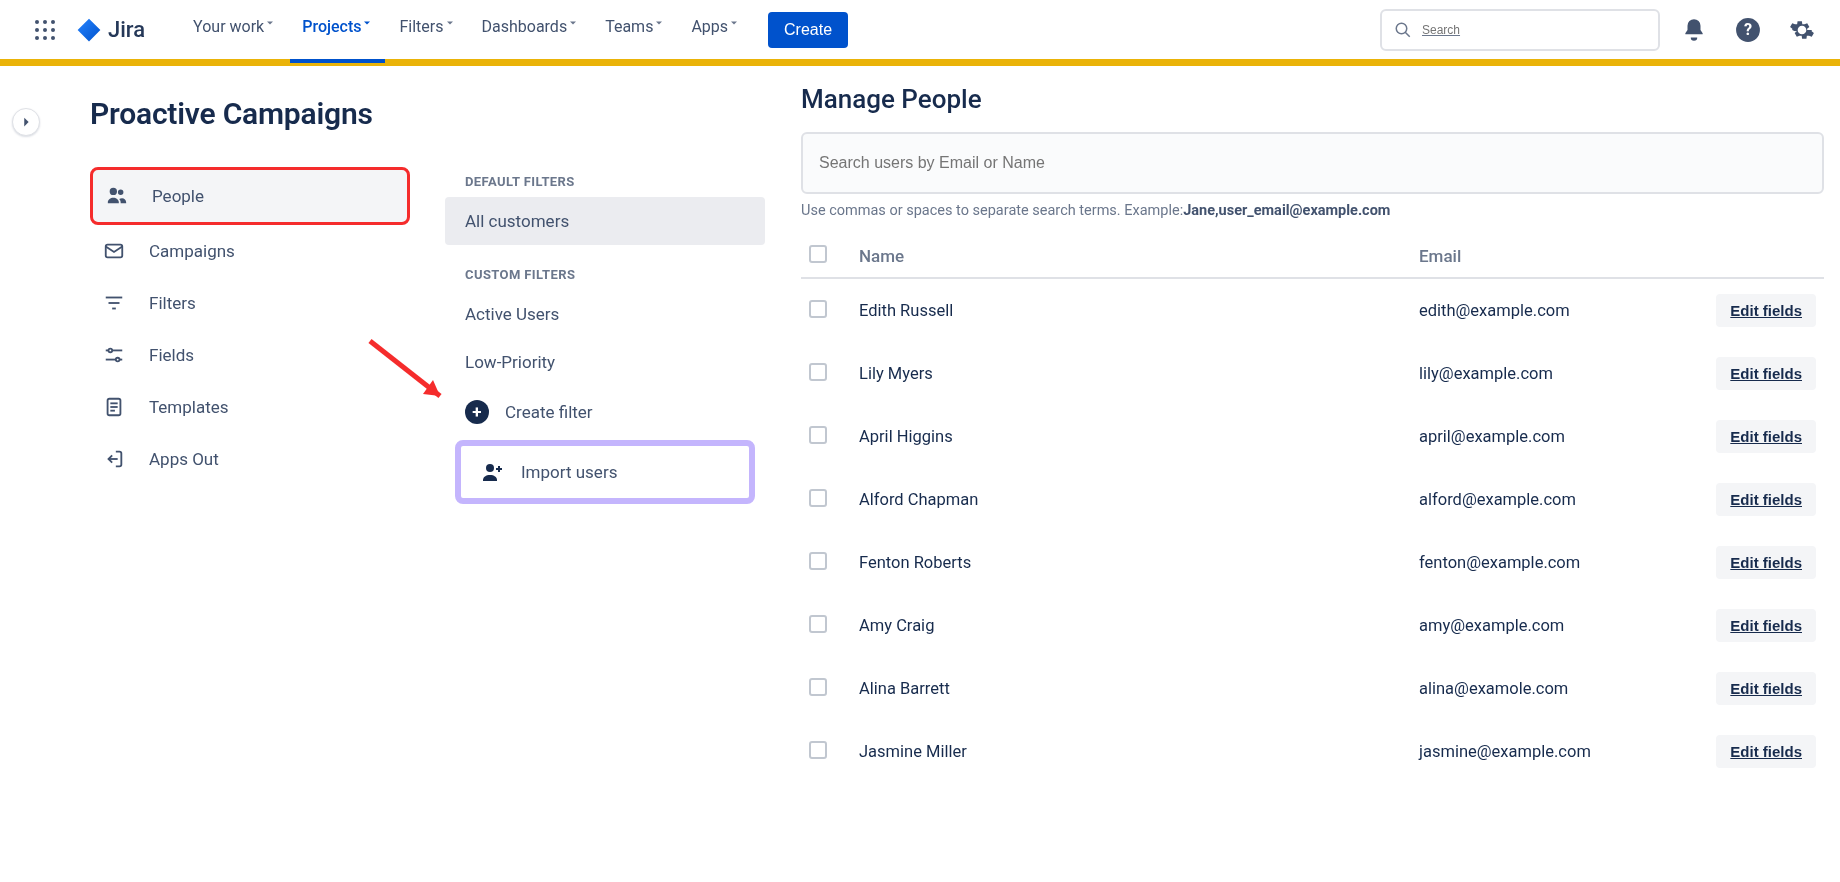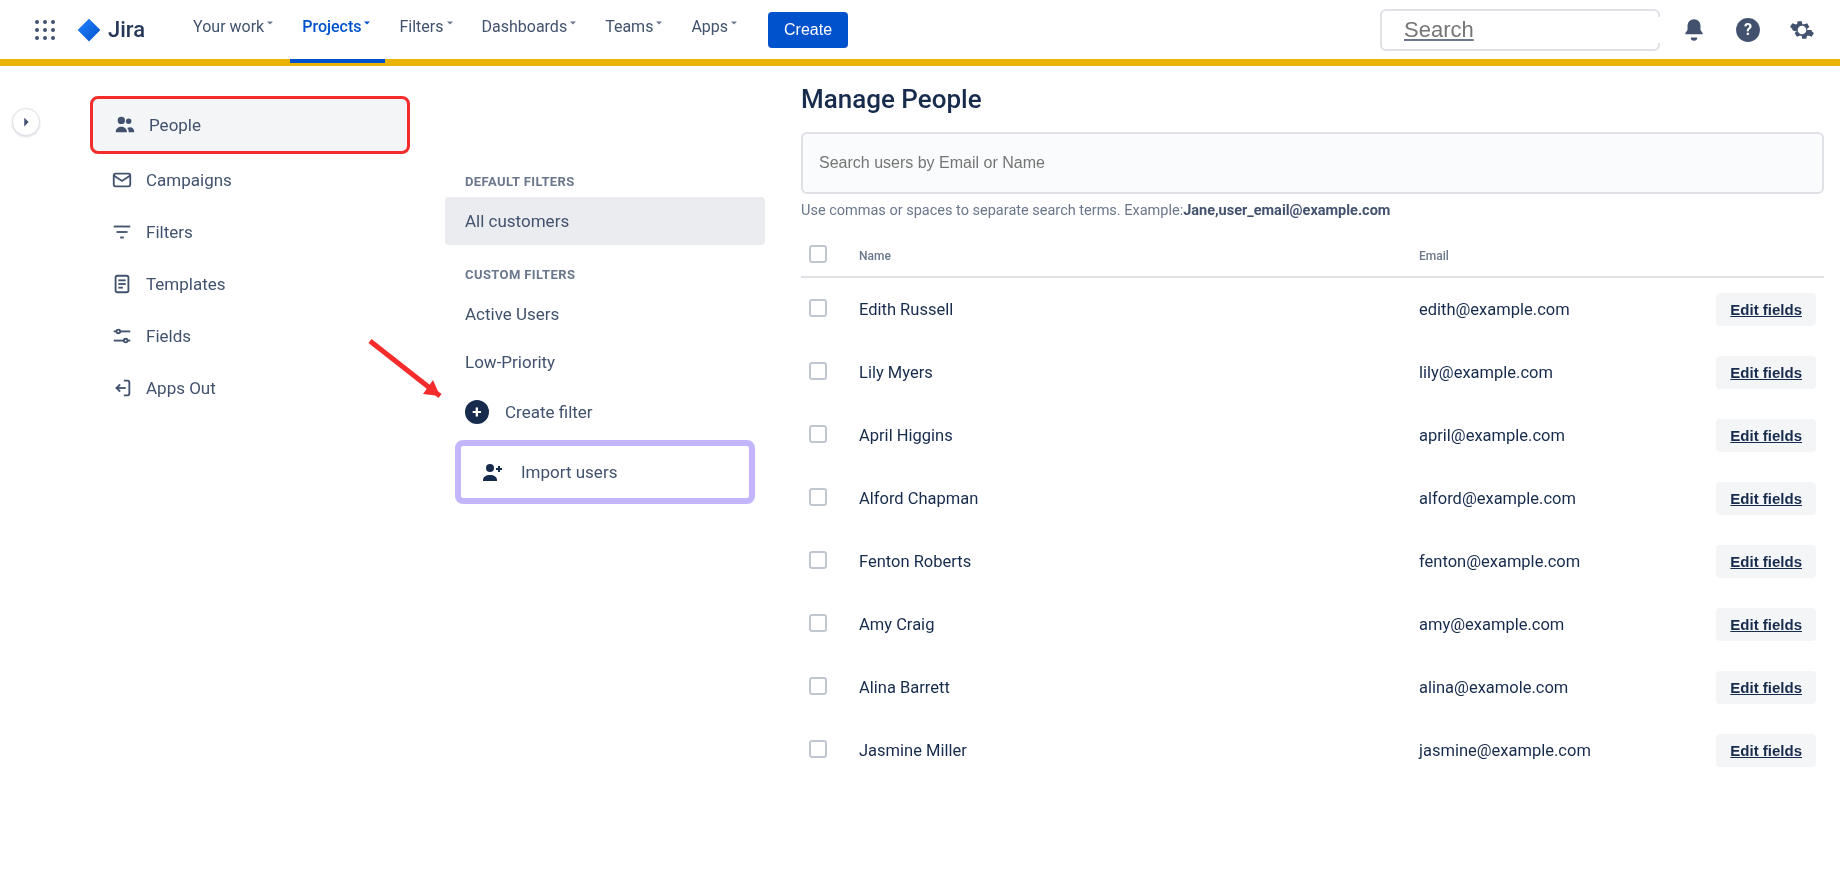--- a/index.html
+++ b/index.html
@@ -46,21 +46,21 @@
     background:#0052CC; color:#fff; border:none; border-radius:4px;
     padding: 9px 16px; font-size:16px; font-weight:500; margin-left:14px; cursor:pointer;
   }
   .nav-right { margin-left:auto; display:flex; align-items:center; gap:14px;}
   .search-box {
     display:flex; align-items:center; gap:10px;
     background:#fff; border:2px solid #DFE1E6; border-radius:6px;
     height:42px; width:280px; padding:0 12px;
   }
   .search-box input {
-    border:none; outline:none; flex:1; font-size:22px; color:#6B778C;text-decoration:underline;
+    border:none; outline:none; flex:1; font-size:12px; color:#6B778C;text-decoration:underline;
   }
   .nav-icon-btn { width:40px; height:40px; display:flex; align-items:center; justify-content:center; cursor:pointer;}
   .nav-icon-btn svg { width:26px; height:26px; }
 
   
   .collapse-handle {
     position:absolute; left:12px; top:108px;
     width:28px; height:28px; border-radius:50%;
     background:#fff; border:1px solid #DFE1E6;
     box-shadow: 0 1px 2px rgba(9,30,66,.15);
@@ -77,22 +77,22 @@
   }
   .side-area {
     width: 445px;   
     padding-left: 90px;
     padding-top: 30px;
     position:relative;
   }
   .project-title { font-size:30px; font-weight:600; color:#172B4D; margin-bottom: 36px; letter-spacing: -0.2px;}
   .sidebar-list { width: 320px; }
   .sidebar-item {
-    display:flex; align-items:center; gap:12px;
-    padding: 14px 20px;
+    display:flex; align-items:center; gap:23px;
+    padding: 14px 12px;
     border-radius:6px; cursor:pointer;
     font-size:17px; color:#42526E;
   }
   .sidebar-item .sicon { width:24px; height:24px; display:flex; align-items:center; justify-content:center;}
   .sidebar-item .sicon svg { width:22px; height:22px; }
   .sidebar-item.highlight-callout {
     border: 3px solid #F52C2C;
     border-radius: 8px;
     background:#F4F5F7;
   }
@@ -138,21 +138,21 @@
     outline:none;
   }
   .search-hint { font-size:14.5px; color:#6B778C; margin-top:8px; }
   .search-hint b { font-weight:700; color:#42526E;}
   table.users {
     width:100%;
     margin-top: 16px;
     border-collapse:collapse;
   }
   table.users thead th {
-    text-align:left; font-weight:500; color:#6B778C; font-size:12px;
+    text-align:left; font-weight:500; color:#6B778C; font-size:17px;
     padding: 10px 8px;
   }
   table.users thead tr { border-bottom: 2px solid #DFE1E6;}
   table.users td {
     padding: 15px 8px;
     font-size:16.5px; color:#172B4D;
     vertical-align:middle;
   }
   .chk-col { width:50px;}
   .name-col { width: 560px;}
@@ -268,20 +268,21 @@
 
 <div class="collapse-handle">
   <svg viewBox="0 0 16 16" fill="#42526E">
       <path d="M6 3l5 5-5 5z"></path>
     </svg>
 </div>
 
 <div class="content">
 
   <div class="side-area">
+    <div class="project-title">Proactive Campaigns</div>
 
     <div class="sidebar-list">
       <div class="sidebar-item highlight-callout">
         <span class="sicon">
           <svg viewBox="0 0 24 24" fill="#42526E">
               <path d="M8 11a4 4 0 1 0 0-8 4 4 0 0 0 0 8zm8 0a3 3 0 1 0 0-6 3 3 0 0 0 0 6zM2 20v-1c0-3 3-5 6-5s6 2 6 5v1H2zm14 0v-1c0-1.5-.6-2.8-1.6-3.8 1-.5 2-.7 3.1-.7 2.5 0 4.5 1.8 4.5 4.5V20h-6z"></path>
             </svg>
         </span>
         <span>People</span>
       </div>
@@ -296,42 +297,42 @@
       </div>
       <div class="sidebar-item">
         <span class="sicon">
           <svg viewBox="0 0 24 24" fill="none" stroke="#42526E" stroke-width="2">
               <line x1="3" y1="6" x2="21" y2="6"></line>
               <line x1="6" y1="12" x2="18" y2="12"></line>
               <line x1="10" y1="18" x2="14" y2="18"></line>
             </svg>
         </span>
         <span>Filters</span>
+      </div>
+      <div class="sidebar-item">
+        <span class="sicon">
+          <svg viewBox="0 0 24 24" fill="none" stroke="#42526E" stroke-width="2">
+              <line x1="3" y1="7" x2="21" y2="7"></line>
+              <circle cx="8" cy="7" r="2" fill="#fff"></circle>
+              <line x1="3" y1="17" x2="21" y2="17"></line>
+              <circle cx="16" cy="17" r="2" fill="#fff"></circle>
+            </svg>
+        </span>
+        <span>Fields</span>
       </div>
       <div class="sidebar-item">
         <span class="sicon">
           <svg viewBox="0 0 24 24" fill="none" stroke="#42526E" stroke-width="2">
               <rect x="5" y="3" width="14" height="18" rx="2"></rect>
               <line x1="8" y1="8" x2="16" y2="8"></line>
               <line x1="8" y1="12" x2="16" y2="12"></line>
               <line x1="8" y1="16" x2="13" y2="16"></line>
             </svg>
         </span>
         <span>Templates</span>
-      </div>
-      <div class="sidebar-item">
-        <span class="sicon">
-          <svg viewBox="0 0 24 24" fill="none" stroke="#42526E" stroke-width="2">
-              <line x1="3" y1="7" x2="21" y2="7"></line>
-              <circle cx="8" cy="7" r="2" fill="#fff"></circle>
-              <line x1="3" y1="17" x2="21" y2="17"></line>
-              <circle cx="16" cy="17" r="2" fill="#fff"></circle>
-            </svg>
-        </span>
-        <span>Fields</span>
       </div>
       <div class="sidebar-item">
         <span class="sicon">
           <svg viewBox="0 0 24 24" fill="none" stroke="#42526E" stroke-width="2">
               <path d="M14 4h4a2 2 0 0 1 2 2v12a2 2 0 0 1-2 2h-4"></path>
               <path d="M10 16l-4-4 4-4"></path>
               <line x1="6" y1="12" x2="16" y2="12"></line>
             </svg>
         </span>
         <span>Apps Out</span>

